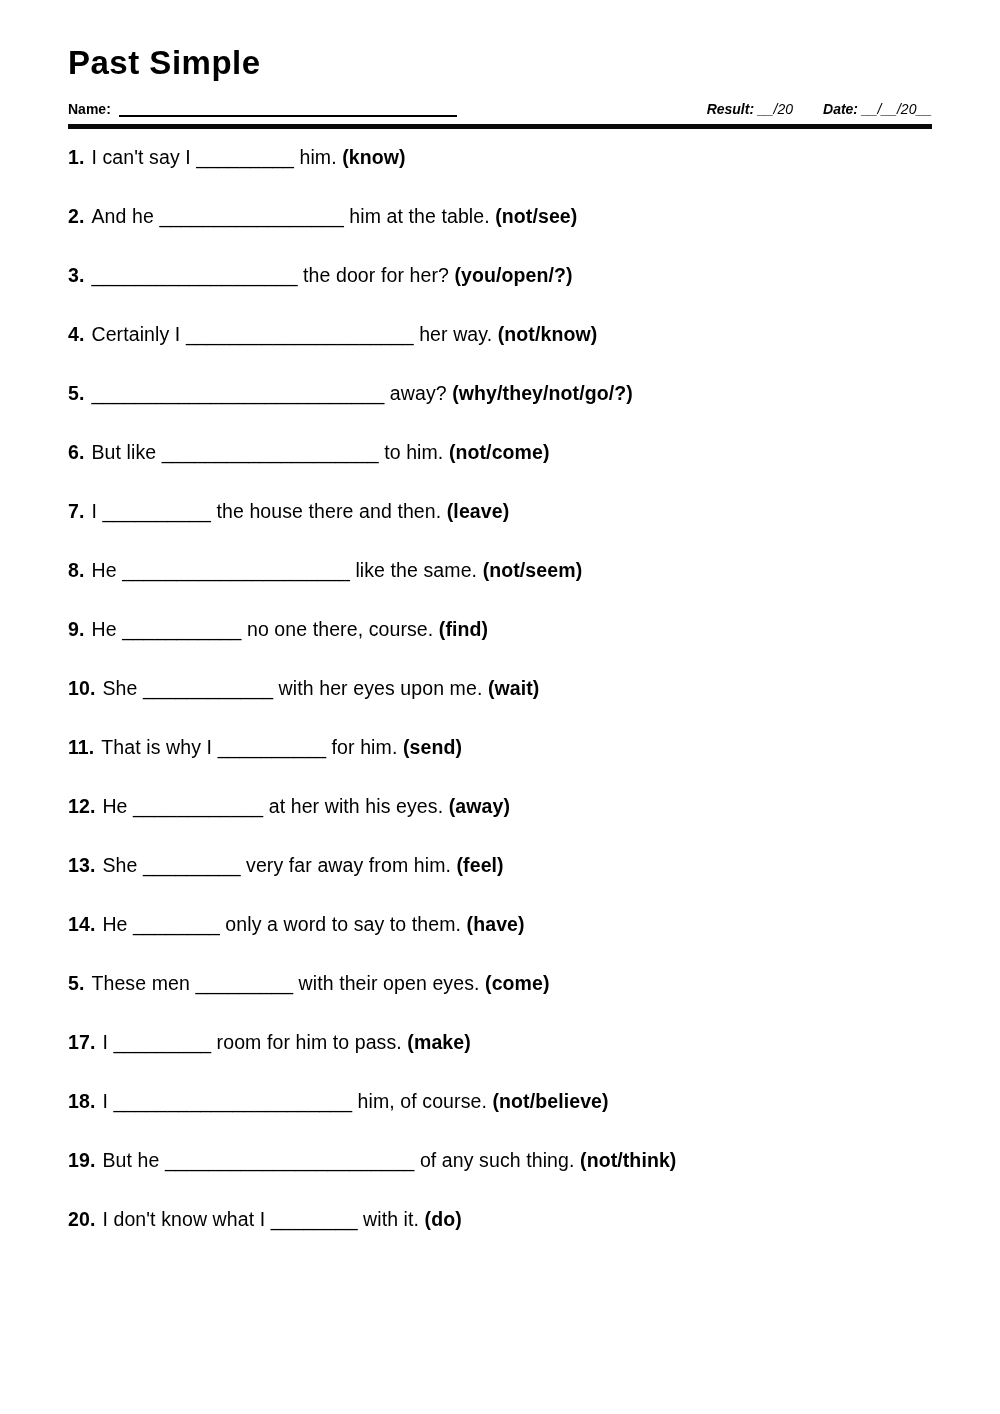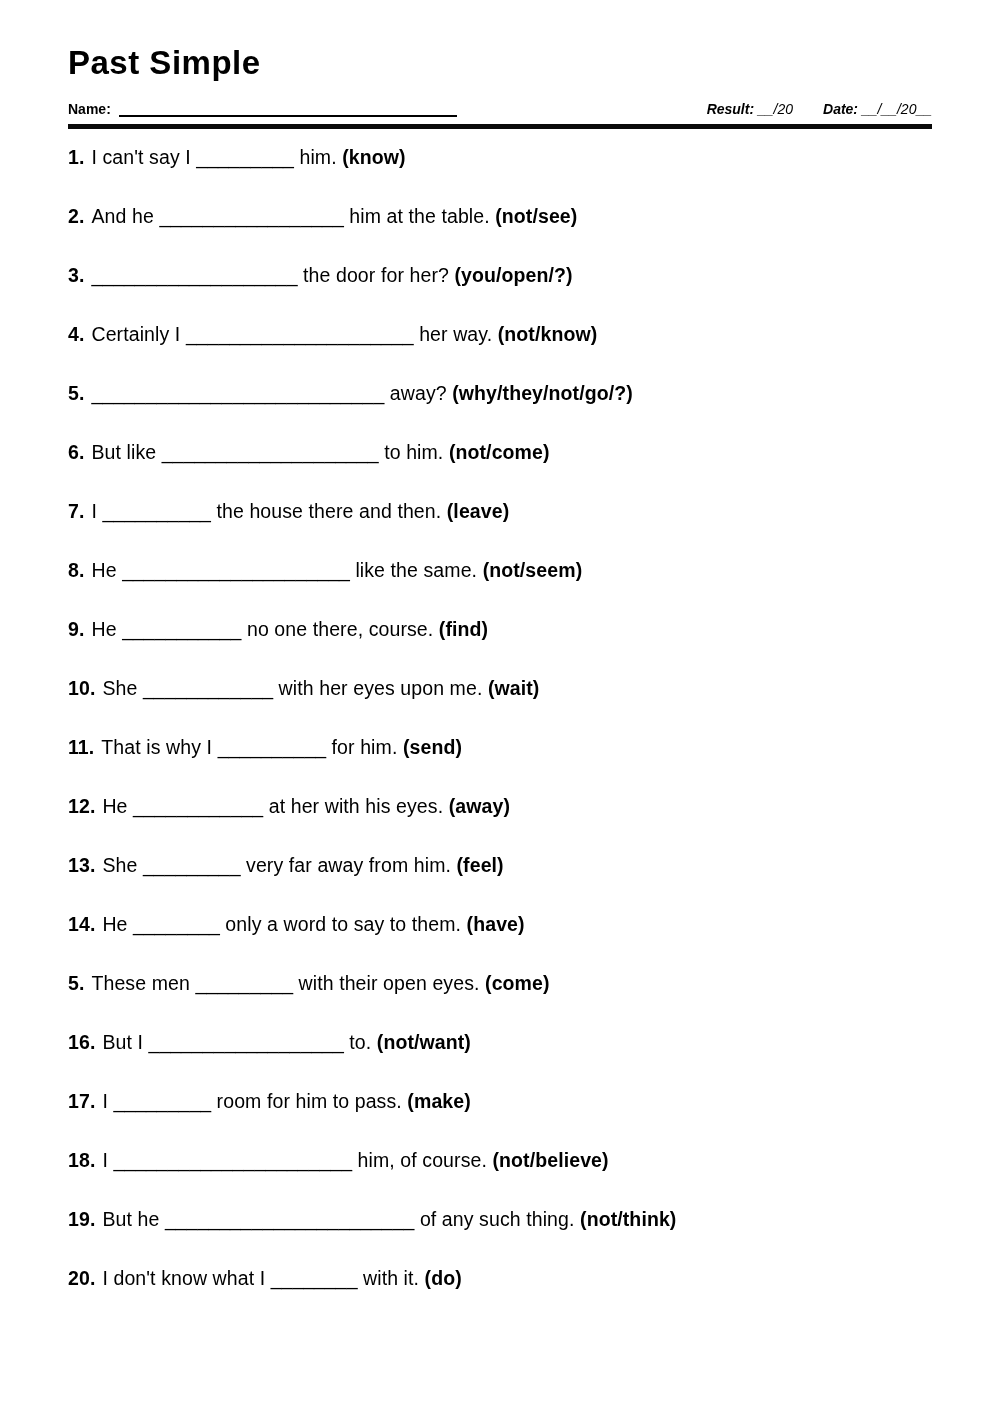--- a/index.html
+++ b/index.html
@@ -126,21 +126,20 @@
   <div class="question"><span class="qnum">11.</span><span>That is why I </span><span class="blank">__________</span><span> for him. </span><span class="hint">(send)</span></div>
 
   <div class="question"><span class="qnum">12.</span><span>He </span><span class="blank">____________</span><span> at her with his eyes. </span><span class="hint">(away)</span></div>
 
   <div class="question"><span class="qnum">13.</span><span>She </span><span class="blank">_________</span><span> very far away from him. </span><span class="hint">(feel)</span></div>
 
   <div class="question"><span class="qnum">14.</span><span>He </span><span class="blank">________</span><span> only a word to say to them. </span><span class="hint">(have)</span></div>
 
   <div class="question"><span class="qnum">5.</span><span>These men </span><span class="blank">_________</span><span> with their open eyes. </span><span class="hint">(come)</span></div>
 
-  <div class="question"><span class="qnum">16.</span><span>But I </span><span class="blank">__________________</span><span> to. </span><span class="hint">(not/want)</span></div>
 
   <div class="question"><span class="qnum">17.</span><span>I </span><span class="blank">_________</span><span> room for him to pass. </span><span class="hint">(make)</span></div>
 
   <div class="question"><span class="qnum">18.</span><span>I </span><span class="blank">______________________</span><span> him, of course. </span><span class="hint">(not/believe)</span></div>
 
   <div class="question"><span class="qnum">19.</span><span>But he </span><span class="blank">_______________________</span><span> of any such thing. </span><span class="hint">(not/think)</span></div>
 
   <div class="question"><span class="qnum">20.</span><span>I don't know what I </span><span class="blank">________</span><span> with it. </span><span class="hint">(do)</span></div>
 </div>
 

